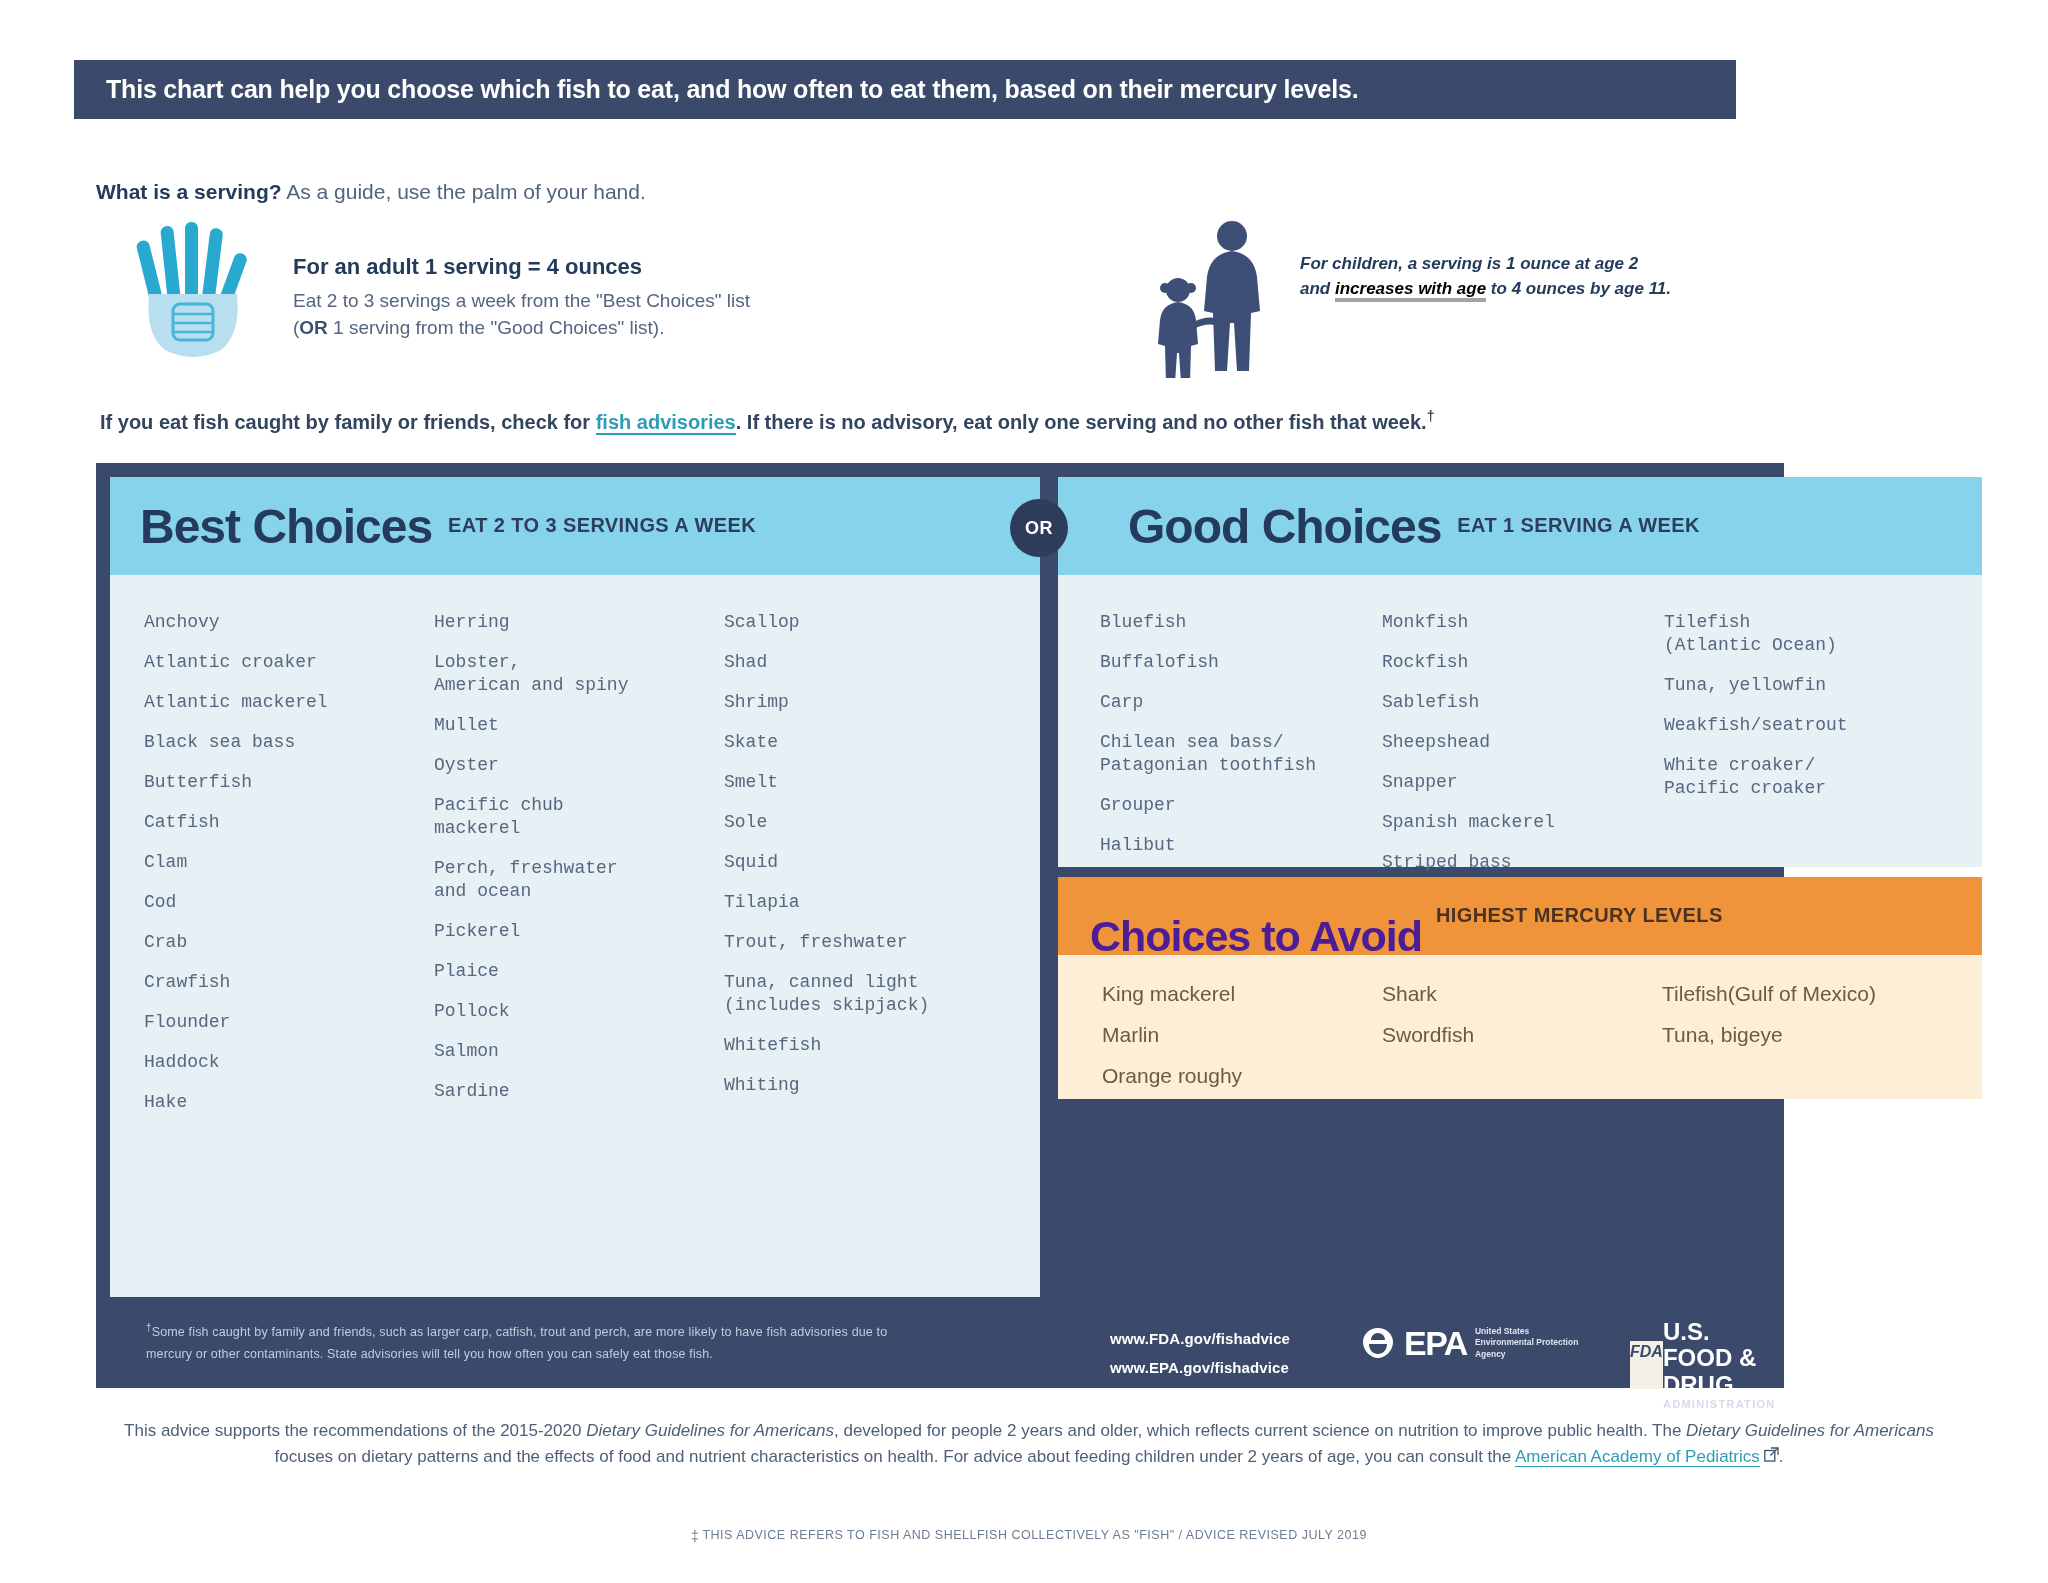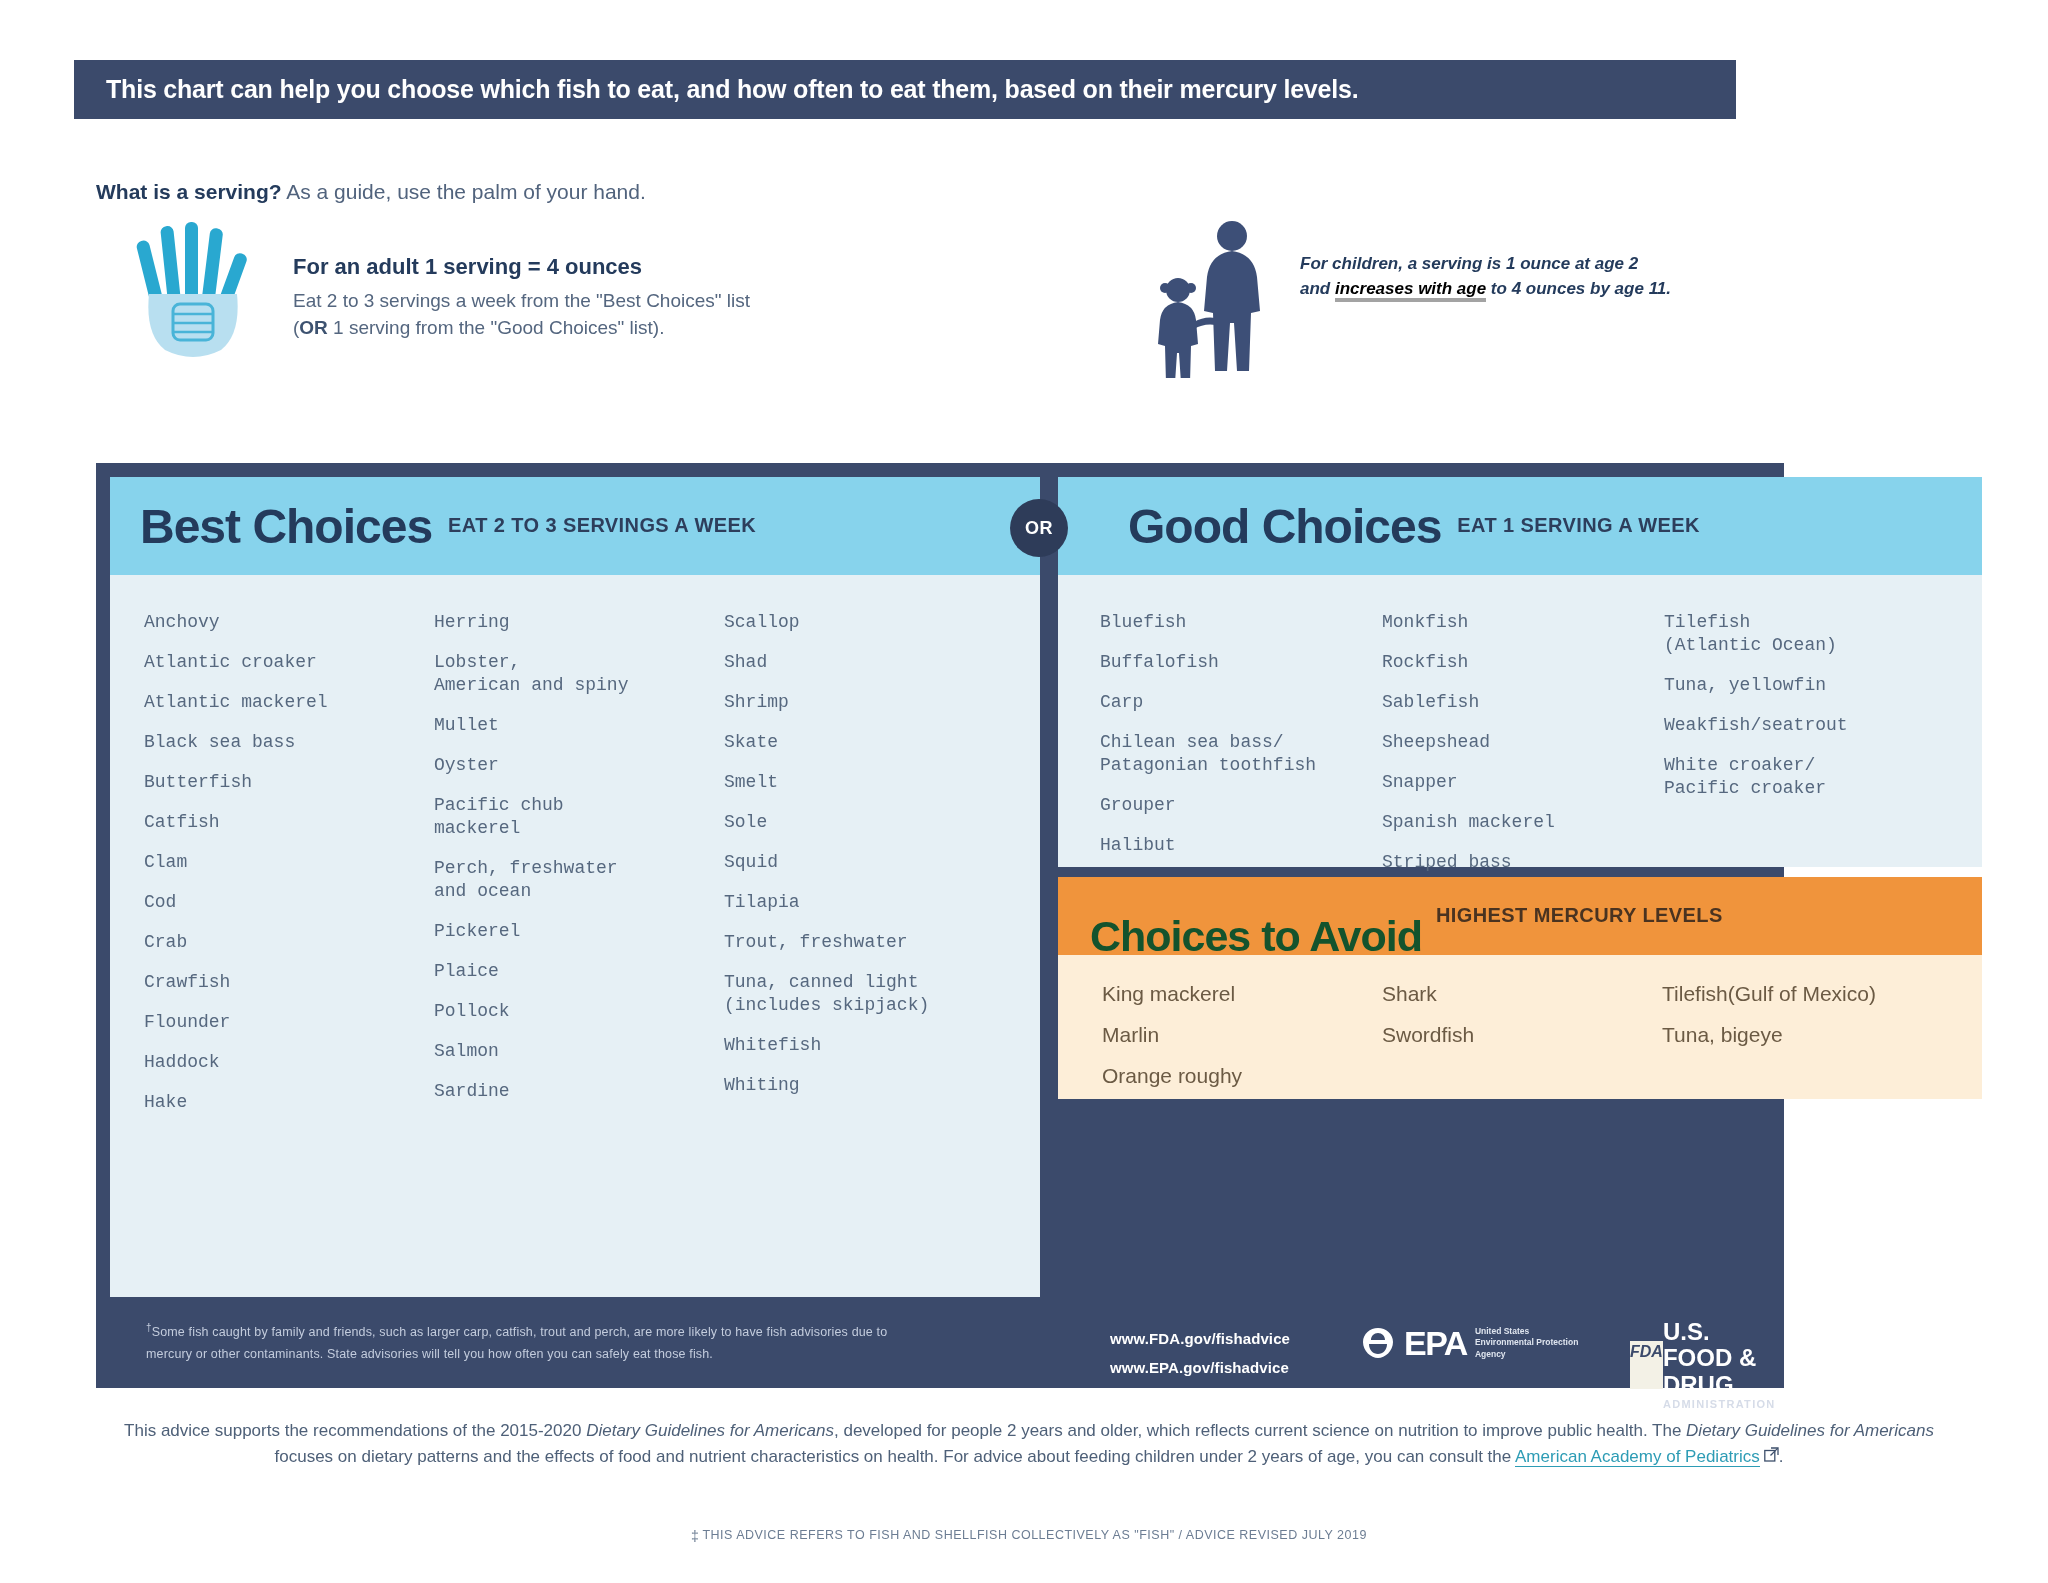--- a/index.html
+++ b/index.html
@@ -100,21 +100,21 @@
 
   
   .avoid-panel {
     position: absolute; left: 948px; top: 400px; width: 924px; height: 222px;
     background: #fdeed8;
   }
   .avoid-head {
     height: 78px; background: #f0943c;
     display: flex; align-items: center; padding-left: 32px; gap: 14px;
   }
-  .avoid-title { font-size: 43px; font-weight: bold; color: #14532d; letter-spacing: -1px; margin-top: 41px; }
+  .avoid-title { font-size: 43px; font-weight: bold; color: #4c1d95; letter-spacing: -1px; margin-top: 41px; }
   .avoid-sub { font-size: 20px; font-weight: bold; color: #4a3320; letter-spacing: 0.4px; padding-bottom: 2px; }
   .avoid-cols { display: flex; padding: 26px 0 0 44px; }
   .acol { width: 280px; }
   .afish { font-size: 21px; color: #6b5a44; line-height: 1.28; margin-bottom: 14px; }
 
   
   .card-footnote {
     position: absolute; left: 36px; top: 842px; width: 760px;
     color: #c3ccdd; font-size: 12.5px; line-height: 1.72; letter-spacing: 0.15px;
   }
@@ -206,20 +206,23 @@
         <circle cx="51" cy="70" r="5"></circle>
       </g>
     </svg>
   </div>
 
   <div class="child-block">
     <div class="child-line">For children, a serving is 1 ounce at age 2</div>
     <div class="child-line"><span>and </span><a class="tealink">increases with age</a><span> to 4 ounces by age 11.</span></div>
   </div>
 
+  <div class="advisory-line">
+    <span>If you eat fish caught by family or friends, check for </span><a class="tealink2">fish advisories</a><span>. If there is no advisory, eat only one serving and no other fish that week.</span><span class="dagsup">†</span>
+  </div>
 
   <div class="card">
     <div class="card-inner">
 
       <div class="best-panel">
         <div class="best-head">
           <div class="head-title">Best Choices</div>
           <div class="head-sub">EAT 2 TO 3 SERVINGS A WEEK</div>
         </div>
         <div class="best-cols">

